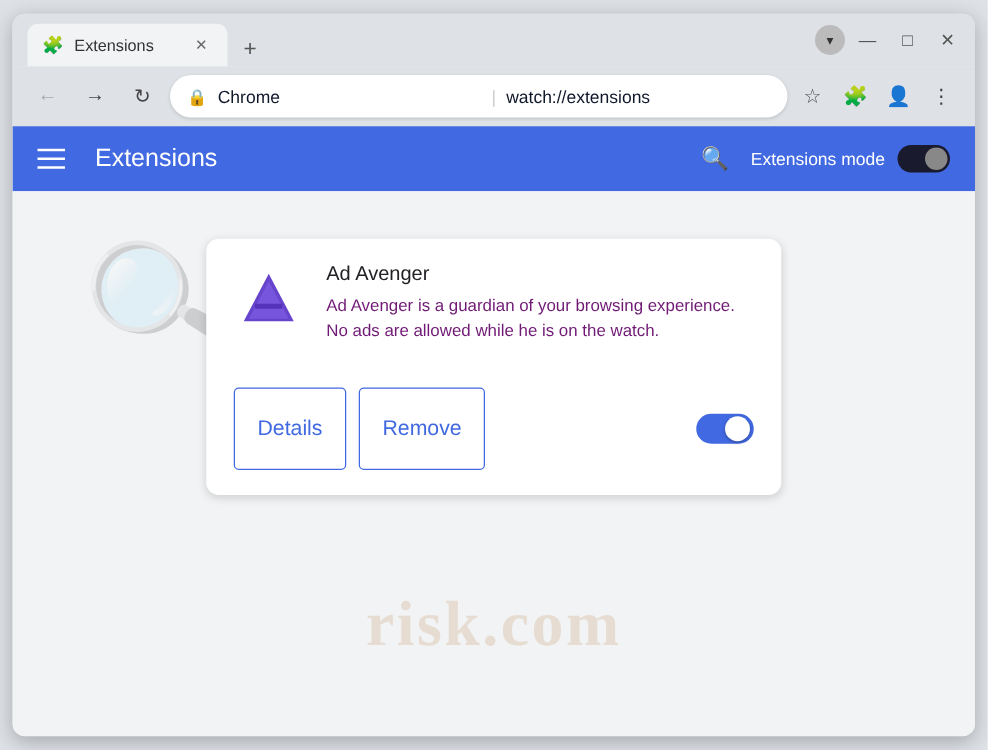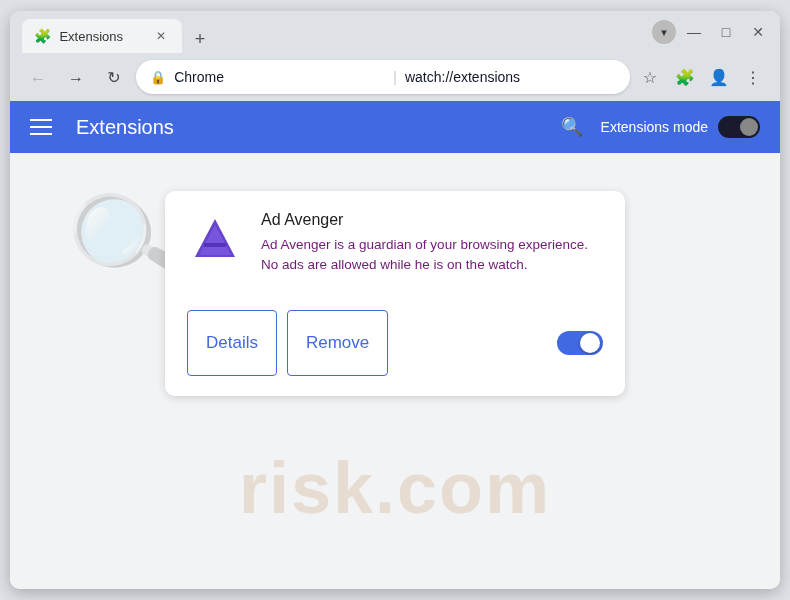--- a/index.html
+++ b/index.html
@@ -296,29 +296,30 @@
     .watermark-magnifier {
       font-size: 100px;
       color: rgba(180,180,180,0.25);
       transform: rotate(-15deg);
       position: absolute;
       top: 30px;
       left: 60px;
     }
 
     .watermark-text {
-      font-size: 72px;
+      font-size: 51px;
       font-weight: 700;
       color: rgba(210,170,130,0.3);
       letter-spacing: 2px;
       position: absolute;
       bottom: 60px;
       left: 50%;
       transform: translateX(-50%);
       white-space: nowrap;
+      font-family: Liberation Serif, serif;
     }
 
     
     .extension-card {
       background: #fff;
       border-radius: 10px;
       padding: 20px 22px;
       width: 460px;
       box-shadow: 0 2px 8px rgba(0,0,0,0.15);
       position: absolute;

